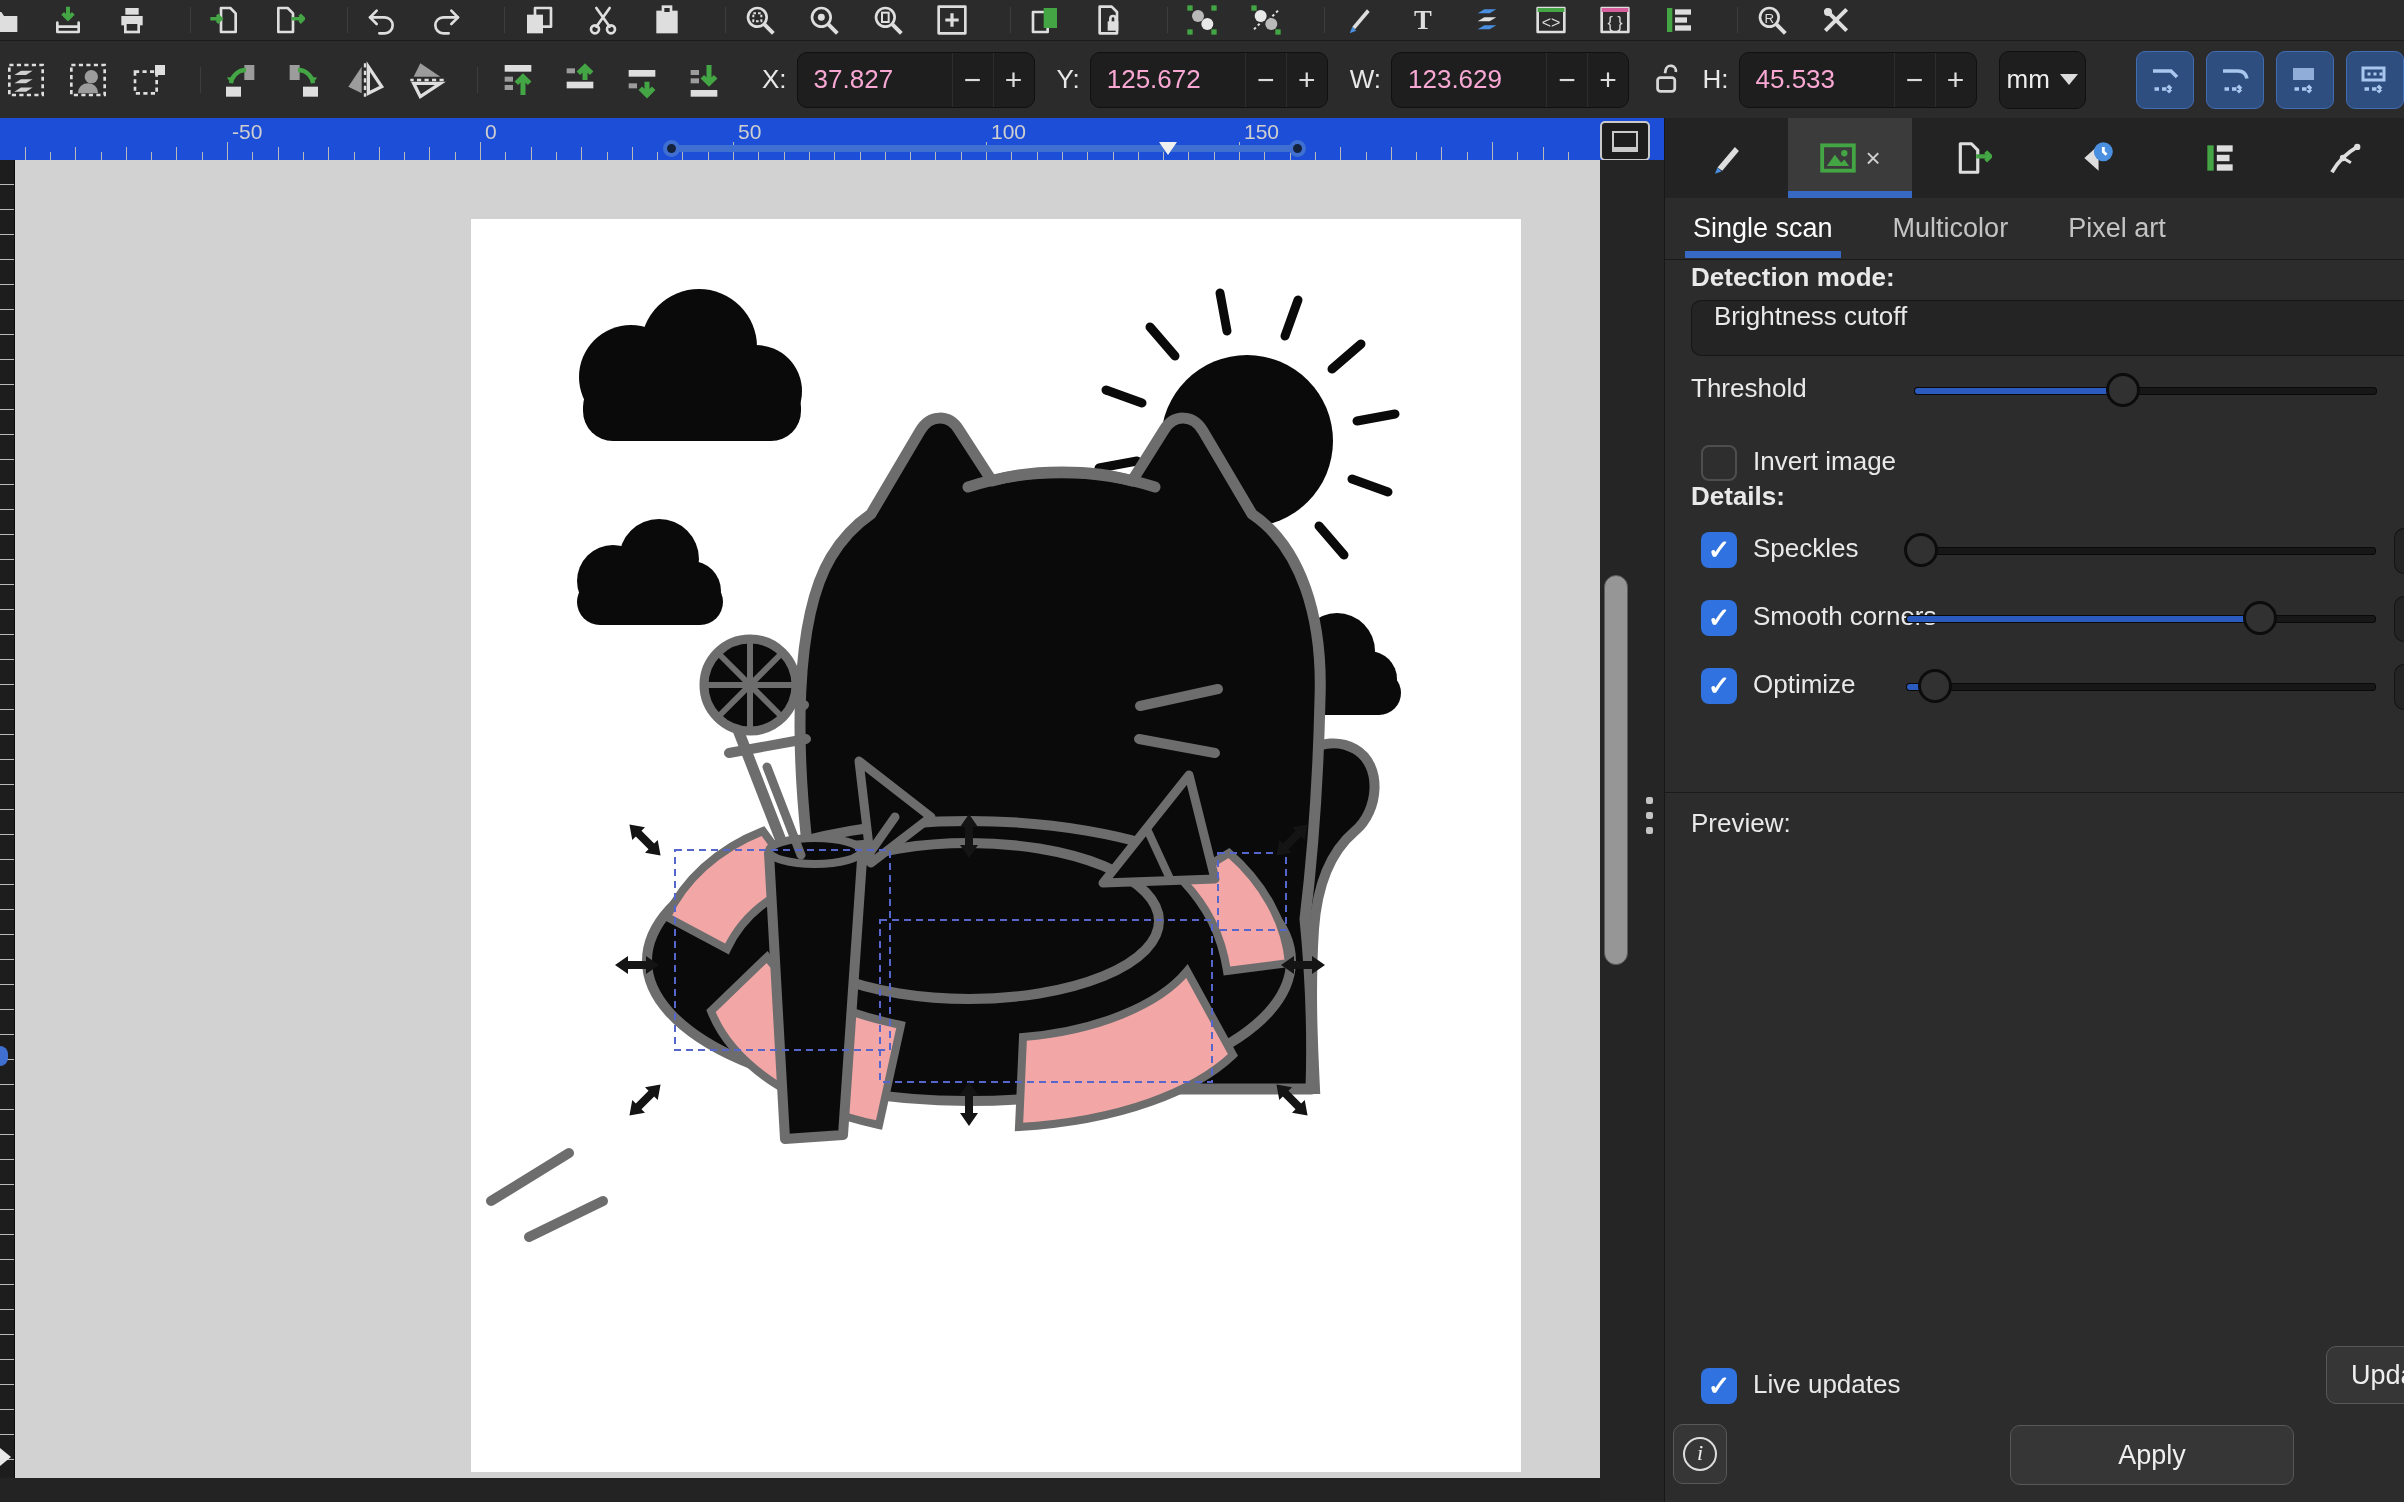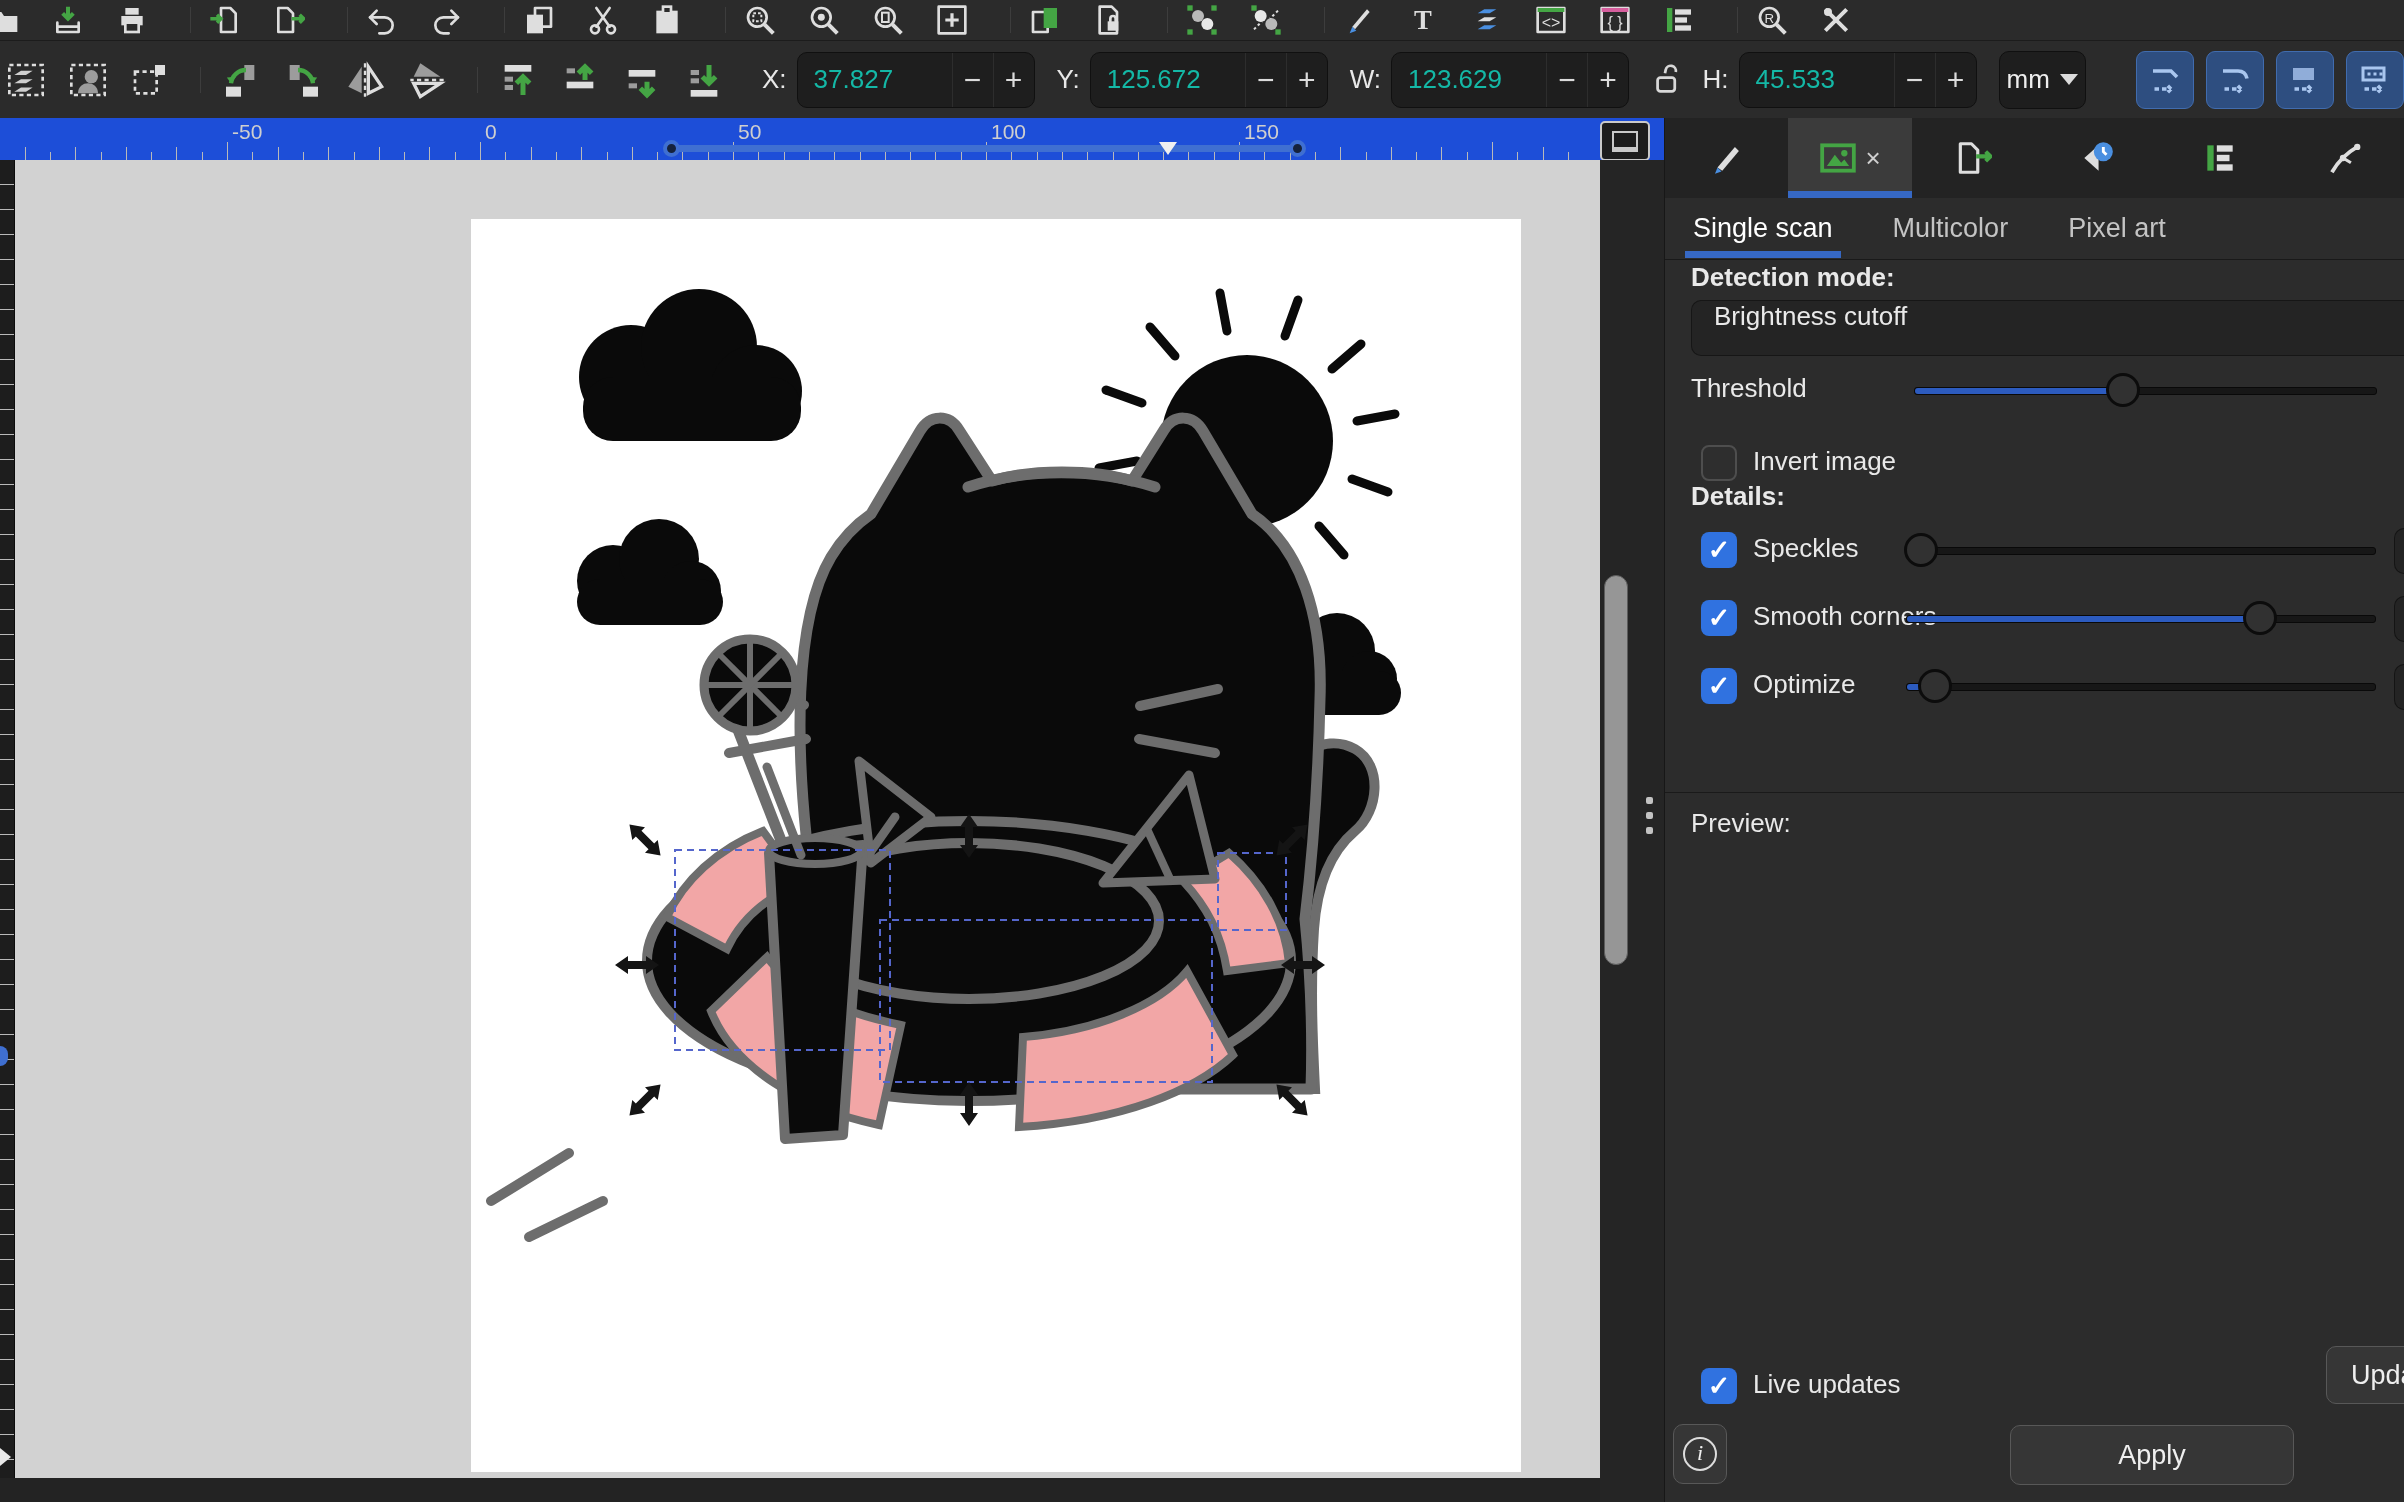--- a/index.html
+++ b/index.html
@@ -13,21 +13,21 @@
   .tbicon{width:40px;height:34px;display:flex;align-items:center;justify-content:center;flex:0 0 auto;}
   .tbicon svg{width:32px;height:32px;}
   .row2 .tbicon{width:52px;height:52px;}
   .row2 .tbicon svg{width:40px;height:40px;}
   .tbdiv{width:1px;height:26px;background:#3d3d3d;margin:0 14px;flex:0 0 auto;}
   .row1 .gap{width:24px;flex:0 0 auto;}
   .row2 .gap{width:10px;flex:0 0 auto;}
   .fieldlab{font-size:26px;color:#e8e8e8;margin:0 10px 0 22px;}
   .spin{display:flex;align-items:center;background:#1e1e1e;border:1px solid #101010;
         border-radius:10px;height:56px;box-sizing:border-box;}
-  .spin .val{width:138px;padding-left:16px;font-size:26px;color:#14b8a6;}
+  .spin .val{width:138px;padding-left:16px;font-size:26px;color:#f9a8d4;}
   .spin .bt{width:40px;text-align:center;font-size:30px;color:#dcdcdc;border-left:1px solid #2d2d2d;
         line-height:54px;height:54px;}
   .unitbox{display:flex;align-items:center;justify-content:center;background:#1e1e1e;
         border:1px solid #101010;border-radius:10px;height:56px;width:112px;margin-left:22px;
         font-size:26px;color:#ededed;gap:10px;}
   .caret{width:0;height:0;border-left:9px solid transparent;border-right:9px solid transparent;
         border-top:11px solid #dcdcdc;}
   .bluebtn{width:56px;height:56px;background:#2e4e80;border:1px solid #416cae;border-radius:9px;
         margin-left:12px;display:flex;align-items:center;justify-content:center;flex:0 0 auto;}
   .bluebtn svg{width:36px;height:36px;}

